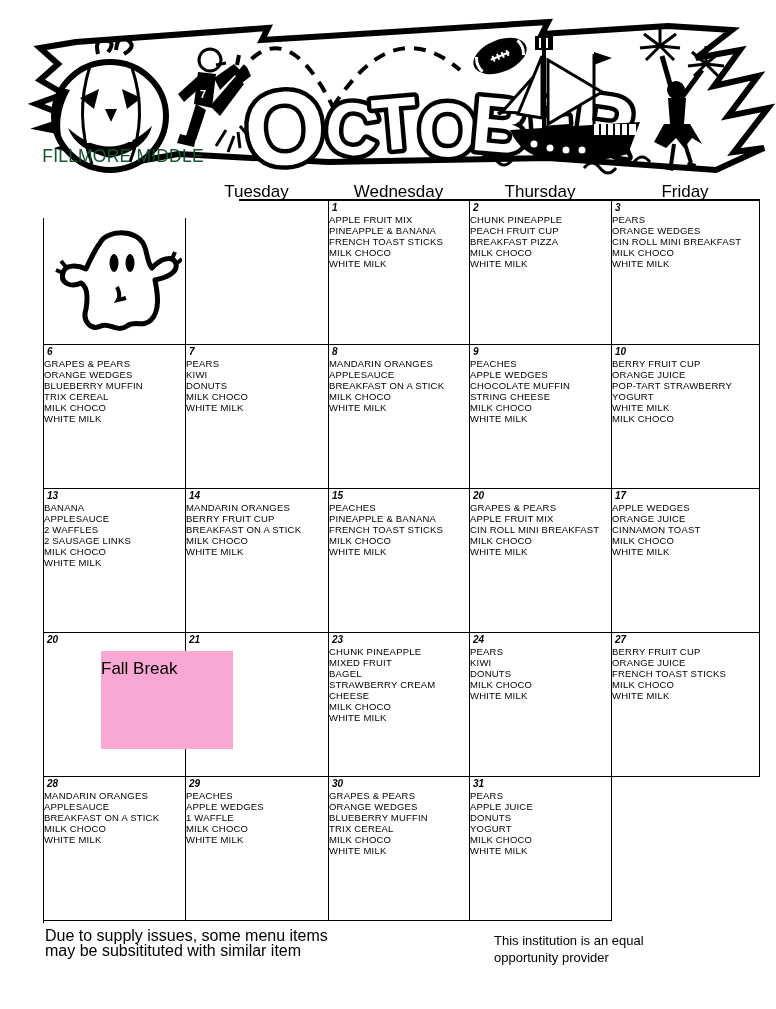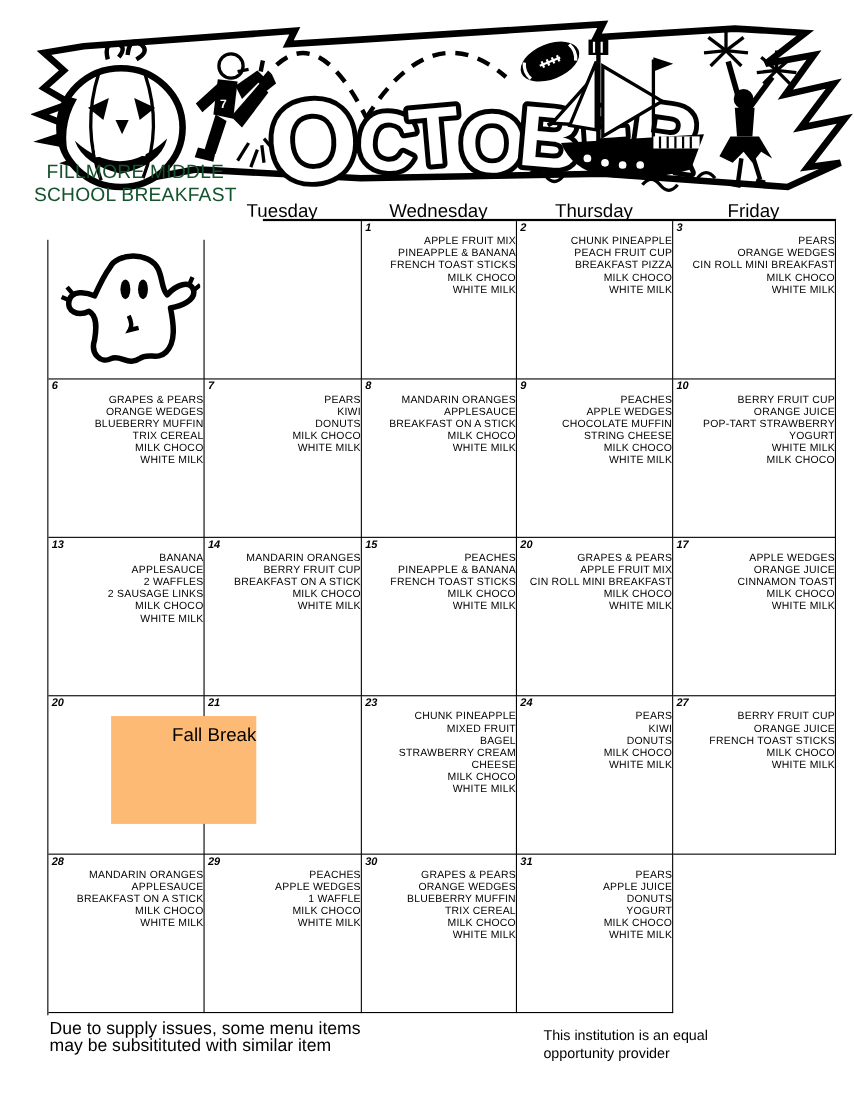--- a/index.html
+++ b/index.html
@@ -19,31 +19,31 @@
   .day-headers span{text-align:center;font-size:17px;}
 
   
   .grid{position:absolute;left:43px;top:199px;width:716px;height:722px;
         border-top:2px solid #000;border-left:1px solid #000;
         display:grid;grid-template-columns:142px 143px 141px 142px 148px;
         grid-template-rows:repeat(5,144px);box-sizing:content-box;}
   .cell{position:relative;border-right:1px solid #000;border-bottom:1px solid #000;
         box-sizing:border-box;overflow:visible;}
   .date-num{position:absolute;left:3px;top:1px;font-size:10px;font-weight:bold;font-style:italic;}
-  .menu{padding-top:13px;text-align:right;font-size:9.5px;line-height:11px;letter-spacing:.2px;}
+  .menu{padding-top:13px;text-align:left;font-size:9.5px;line-height:11px;letter-spacing:.2px;}
 
   
   .border-patch{position:absolute;left:-2px;top:-4px;width:197px;height:21px;background:#fff;z-index:3;}
 
   
   .ghost{position:absolute;left:10px;top:24px;width:128px;height:114px;z-index:2;}
 
   
-  .fall-break{position:absolute;left:57px;top:450px;width:132px;height:98px;background:#fdba74;
-        z-index:2;text-align:right;font-size:17px;padding-top:8px;box-sizing:border-box;}
+  .fall-break{position:absolute;left:57px;top:450px;width:132px;height:98px;background:#f9a8d4;
+        z-index:2;text-align:left;font-size:17px;padding-top:8px;box-sizing:border-box;}
 
   
   .supply-note{position:absolute;left:45px;top:929px;font-size:16px;line-height:14.5px;}
   .eo-note{position:absolute;left:494px;top:932px;font-size:13px;line-height:17px;}
 </style>
 </head>
 <body>
 
 <div class="page">
 
@@ -166,21 +166,20 @@
       <polygon points="636,112 662,112 674,132 664,126 656,136 648,126 638,136 626,130" fill="#000"></polygon>
       <line x1="646" y1="132" x2="643" y2="153" stroke="#000" stroke-width="4"></line>
       <line x1="657" y1="132" x2="663" y2="151" stroke="#000" stroke-width="4"></line>
       <polygon points="638,152 646,154 645,159 636,157" fill="#000"></polygon>
       <polygon points="660,150 668,152 667,157 658,156" fill="#000"></polygon>
     </g>
   </svg>
 
   <div class="school-title">
     <div>FILLMORE MIDDLE</div>
-    <div>SCHOOL BREAKFAST</div>
   </div>
 
   <div class="day-headers">
     <span></span>
     <span>Tuesday</span>
     <span>Wednesday</span>
     <span>Thursday</span>
     <span>Friday</span>
   </div>
 

